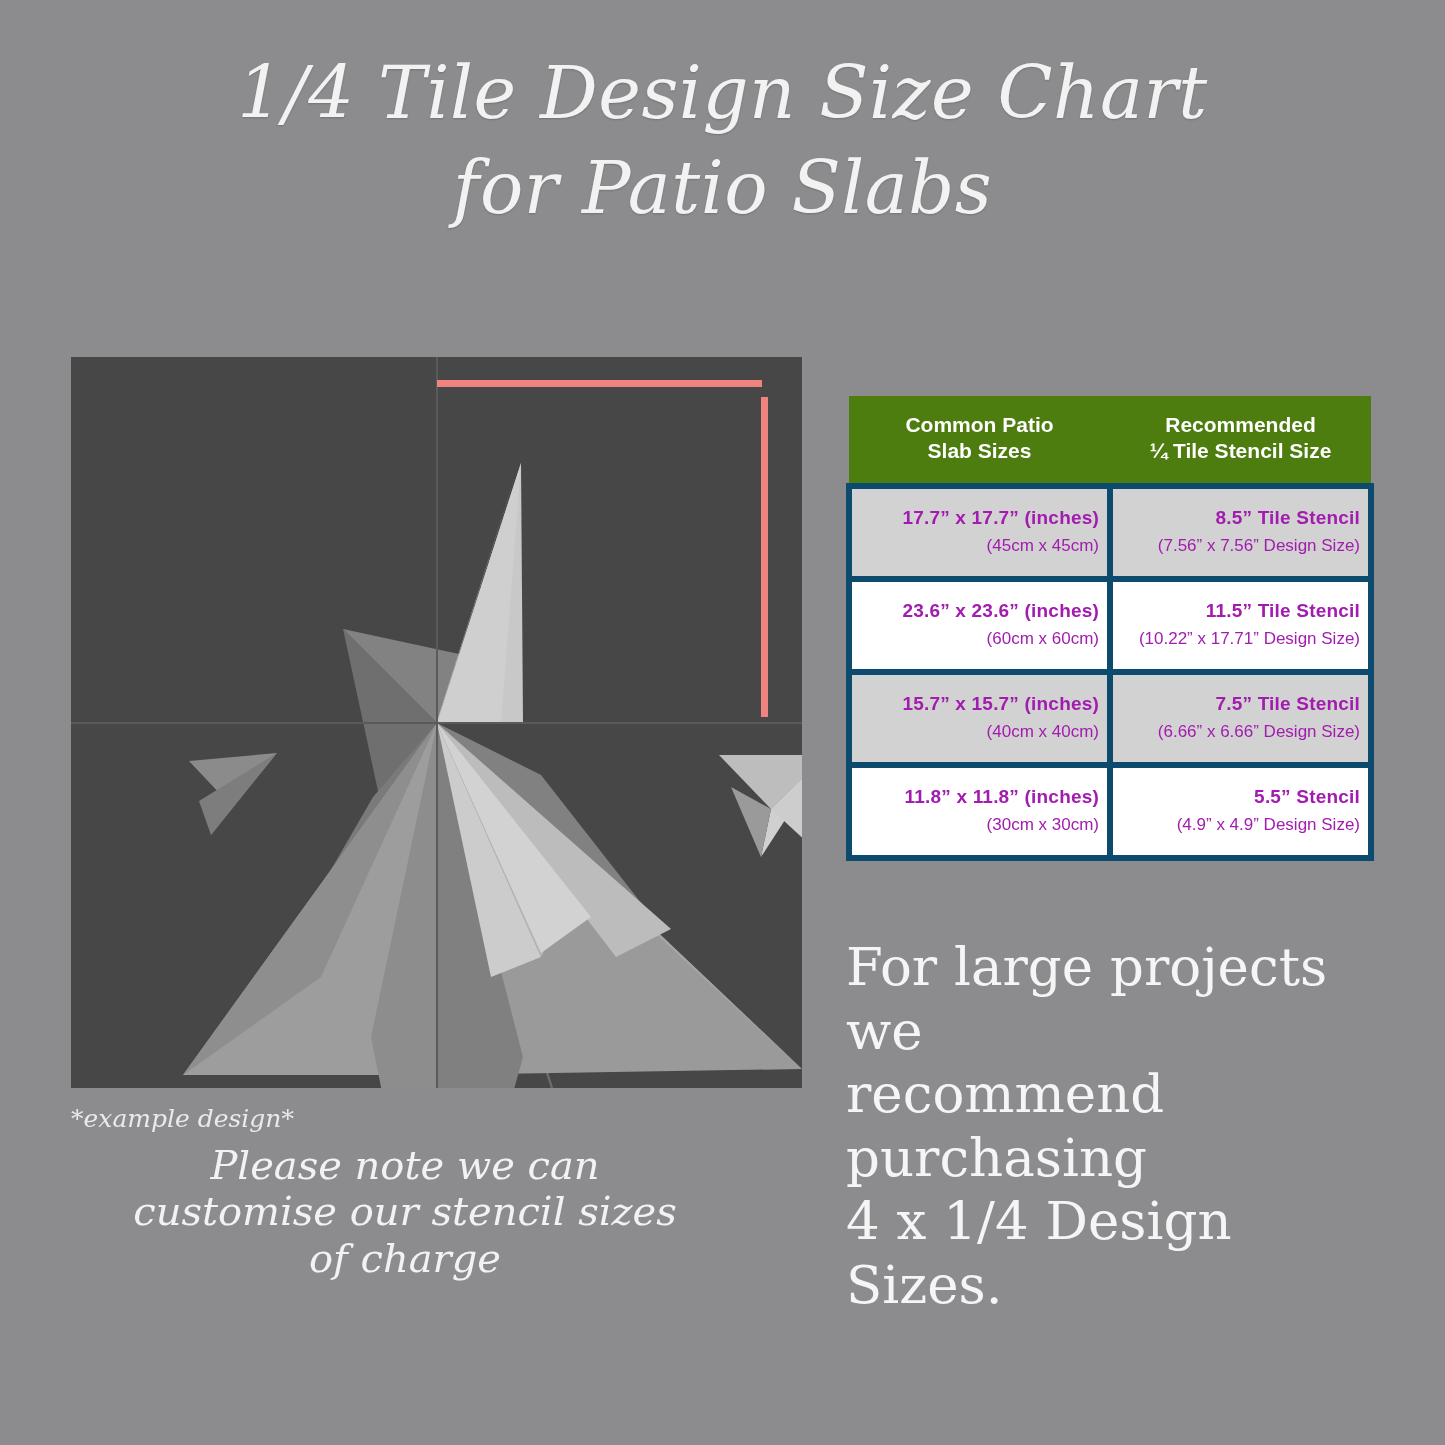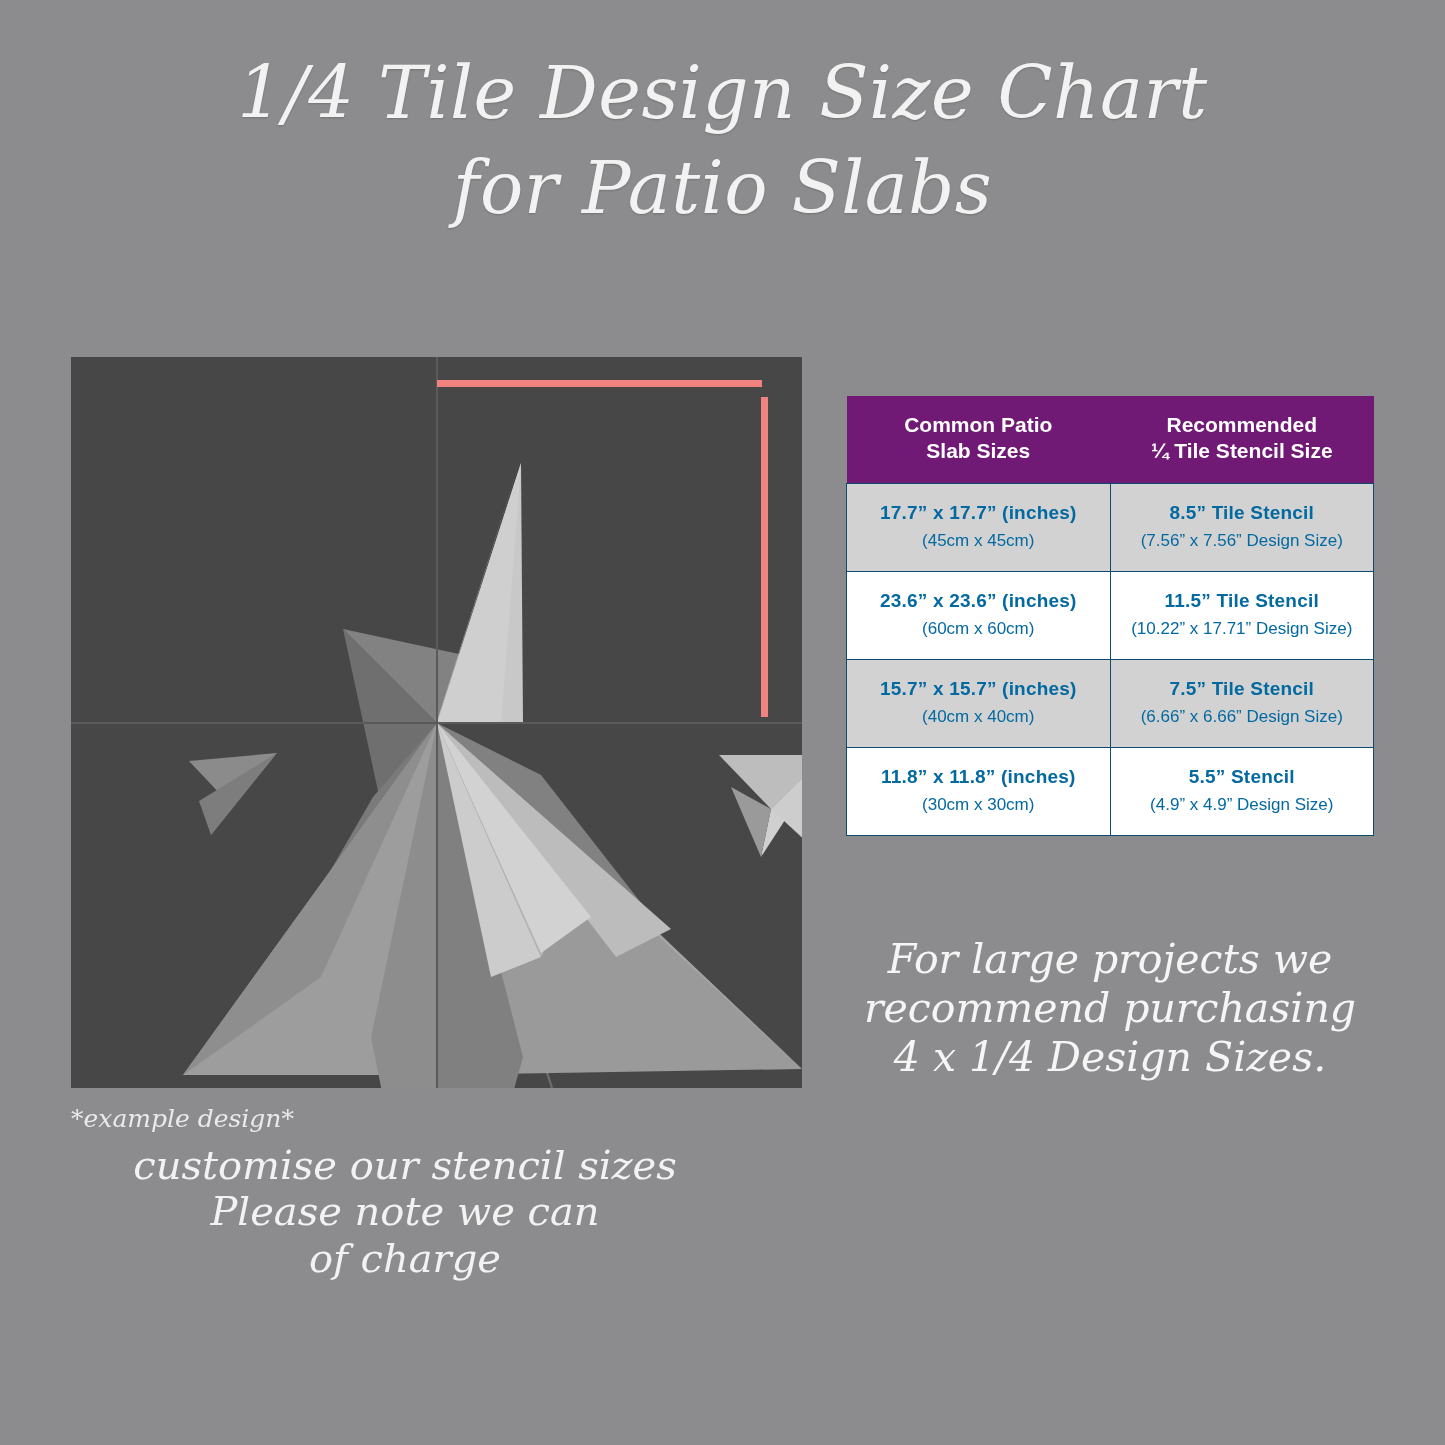--- a/index.html
+++ b/index.html
@@ -82,34 +82,34 @@
     left: 846px;
     top: 396px;
     width: 528px;
   }
   table.size-table {
     border-collapse: collapse;
     width: 528px;
     table-layout: fixed;
   }
   table.size-table th {
-    background: #701a75;
+    background: #4d7c0f;
     color: #ffffff;
     font-size: 21px;
     font-weight: bold;
     padding: 16px 6px 18px 6px;
     line-height: 1.25;
     text-align: center;
     border: none;
   }
   table.size-table td {
-    text-align: center;
+    text-align: right;
     padding: 18px 8px 20px 8px;
-    border: 1px solid #0c4a6e;
-    color: #0369a1;
+    border: 6px solid #0c4a6e;
+    color: #a21caf;
     vertical-align: middle;
   }
   table.size-table tr.odd td { background: #d2d2d2; }
   table.size-table tr.even td { background: #ffffff; }
   .cell-main {
     display: block;
     font-size: 19px;
     font-weight: bold;
     letter-spacing: 0.2px;
     margin-bottom: 7px;
@@ -118,25 +118,23 @@
     display: block;
     font-size: 17px;
     font-weight: normal;
   }
 
   .large-note {
     position: absolute;
     left: 846px;
     top: 935px;
     width: 528px;
-    text-align: center;
     color: #f5f5f5;
     font-family: "DejaVu Serif", serif;
-    font-style: italic;
-    font-size: 41px;
+    font-size: 53px;
     line-height: 1.2;
   }
   .large-note span { display: block; }
 </style>
 </head>
 <body>
 
 <div class="page">
 
   <div class="title">
@@ -218,22 +216,22 @@
       </g>
       <g>
         <rect x="690" y="40" width="7" height="320" fill="#f0827f"></rect>
       </g>
     </svg>
   </div>
 
   <div class="example-caption">*example design*</div>
 
   <div class="note">
+    <span>Please note we can</span>
     <span>customise our stencil sizes</span>
-    <span>Please note we can</span>
     <span>of charge</span>
   </div>
 
   <div class="table-wrap">
     <table class="size-table">
       <thead>
         <tr>
           <th>
             <span>Common Patio</span><br>
             <span>Slab Sizes</span>

